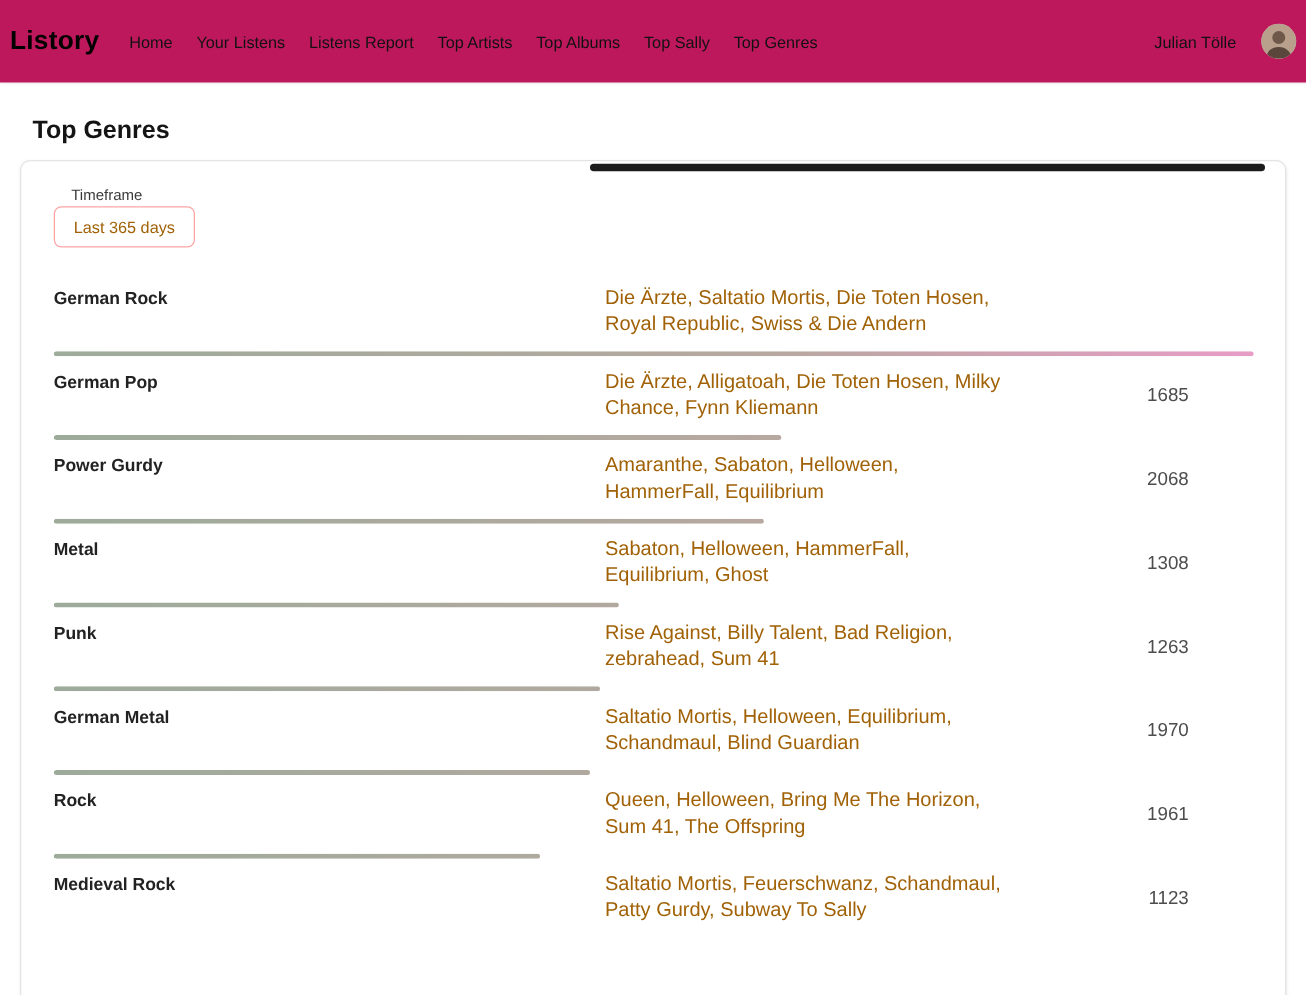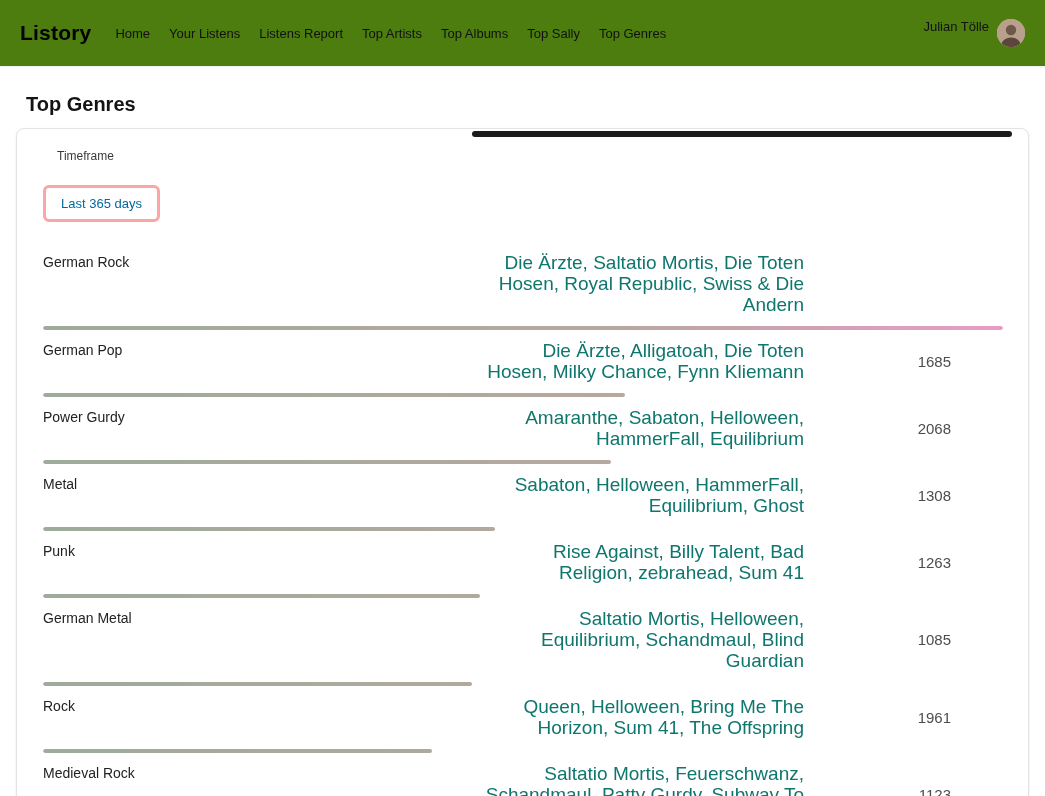--- a/index.html
+++ b/index.html
@@ -1,52 +1,52 @@
 <!DOCTYPE html>
 <html><head>
 <meta charset="utf-8">
 <style>
   * { margin:0; padding:0; box-sizing:border-box; }
   html,body { width:1045px; height:796px; overflow:hidden; background:#ffffff;
               font-family:"Liberation Sans", sans-serif; color:#1b1b1b; }
 
   
-  .topnav { display:flex; align-items:center; height:66px; padding:0 20px;
-            background:#4d7c0f; box-shadow:0 1px 2px rgba(0,0,0,.07); position:relative; z-index:2; }
+  .topnav { display:flex; align-items:center; height:66px; padding:0 8px;
+            background:#be185d; box-shadow:0 1px 2px rgba(0,0,0,.07); position:relative; z-index:2; }
   .brand { font-size:21px; font-weight:bold; letter-spacing:.2px; color:#000;
            margin-right:24px; cursor:pointer; }
   .nav-links { display:flex; align-items:center; gap:19px;text-align:center; }
   .nav-link { font-size:13px; color:#111; text-decoration:none; cursor:pointer; white-space:nowrap; }
-  .nav-right { margin-left:auto; display:flex; gap:8px; }
+  .nav-right { margin-left:auto; display:flex; align-items:center; gap:20px; }
   .user-name { font-size:13px; color:#111; }
   .avatar { width:28px; height:28px; border-radius:50%; overflow:hidden; display:inline-block;
             background:#c9b8a8; cursor:pointer; flex:0 0 auto; }
   .avatar svg { display:block; }
 
   
   .page { padding:0 16px; }
   .page-title { font-size:20px; font-weight:bold; color:#141414; margin:27px 10px 12px 10px; }
 
   
   .card { position:relative; background:#fff; border:1px solid #e4e4e4; border-radius:8px;
           box-shadow:0 1px 3px rgba(0,0,0,.08); padding:16px 25px 30px 26px; height:720px; overflow:hidden; }
   .card-hscrollbar { position:absolute; top:2px; left:455px; width:540px; height:6px;
                      border-radius:3px; background:#1c1c1c; cursor:pointer; }
 
-  .tf-label { font-size:12px; color:#3a3a3a; margin:4px 0 22px 14px; }
-  .tf-select { display:inline-block; font-size:13px; color:#0369a1; background:#fff;
-               border:3px solid #fca5a5; border-radius:6px; padding:8px 15px; cursor:pointer; }
+  .tf-label { font-size:12px; color:#3a3a3a; margin:4px 0 2px 14px; }
+  .tf-select { display:inline-block; font-size:13px; color:#a16207; background:#fff;
+               border:1px solid #fca5a5; border-radius:6px; padding:8px 15px; cursor:pointer; }
 
   
   .genre-table { margin-top:22px; }
   .genre-row { }
   .row-grid { display:grid; grid-template-columns:441px 320px 1fr; align-items:start;
               padding:8px 0 7px 0; }
-  .g-name { font-size:14px; font-weight:normal; color:#222; padding-top:2px; }
-  .g-artists { font-size:19px; color:#0f766e; line-height:21px;text-align:right; }
+  .g-name { font-size:14px; font-weight:bold; color:#222; padding-top:2px; }
+  .g-artists { font-size:16px; color:#a16207; line-height:21px; }
   .g-count { font-size:15px; color:#4d4d4d; text-align:right; padding-right:52px; align-self:center; }
   .bar-clip { height:4px; border-radius:2px; overflow:hidden; position:relative; margin:4px 0 2px 0; }
   .bar-grad { height:100%; border-radius:2px; }
 </style>
 </head>
 <body>
 
 <header class="topnav">
   <span class="brand">Listory</span>
   <nav class="nav-links">
@@ -126,21 +126,21 @@
       <div class="g-count">1263</div>
     </div>
     <div class="bar-clip" style="width: 45.4807%;">
       <div class="bar-grad" style="width: 219.873%; background: linear-gradient(90deg, rgb(157, 171, 154) 0%, rgb(183, 168, 160) 60%, rgb(232, 156, 198) 100%);"></div>
     </div>
   </div>
         <div class="genre-row">
     <div class="row-grid">
       <div class="g-name">German Metal</div>
       <div class="g-artists">Saltatio Mortis, Helloween, Equilibrium, Schandmaul, Blind Guardian</div>
-      <div class="g-count">1085</div>
+      <div class="g-count">1970</div>
     </div>
     <div class="bar-clip" style="width: 44.7245%;">
       <div class="bar-grad" style="width: 223.591%; background: linear-gradient(90deg, rgb(157, 171, 154) 0%, rgb(183, 168, 160) 60%, rgb(232, 156, 198) 100%);"></div>
     </div>
   </div>
         <div class="genre-row">
     <div class="row-grid">
       <div class="g-name">Rock</div>
       <div class="g-artists">Queen, Helloween, Bring Me The Horizon, Sum 41, The Offspring</div>
       <div class="g-count">1961</div>

